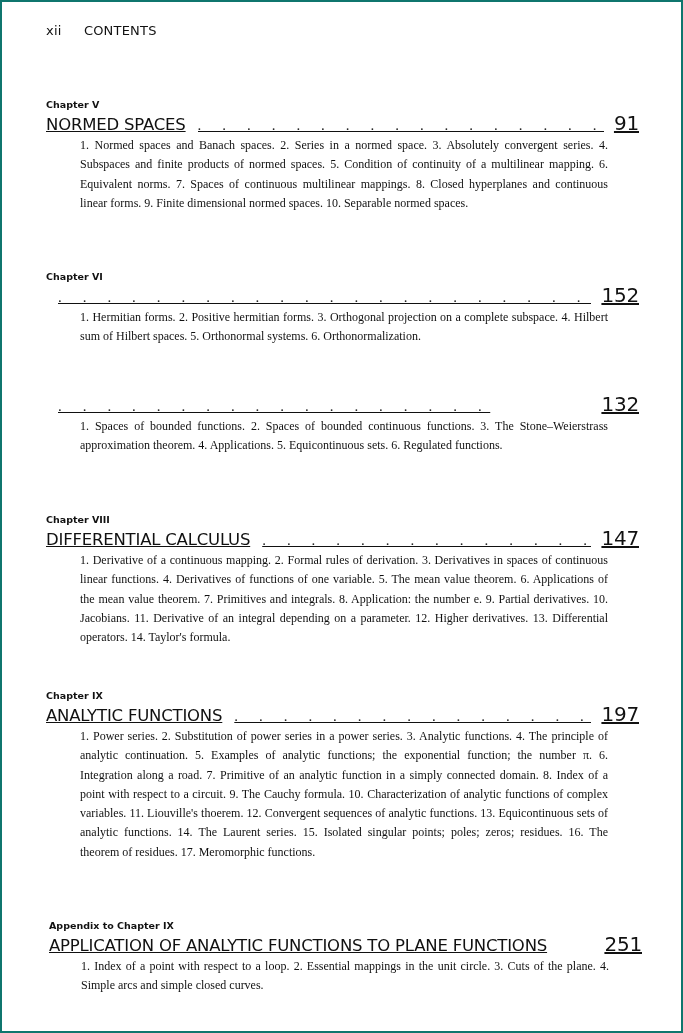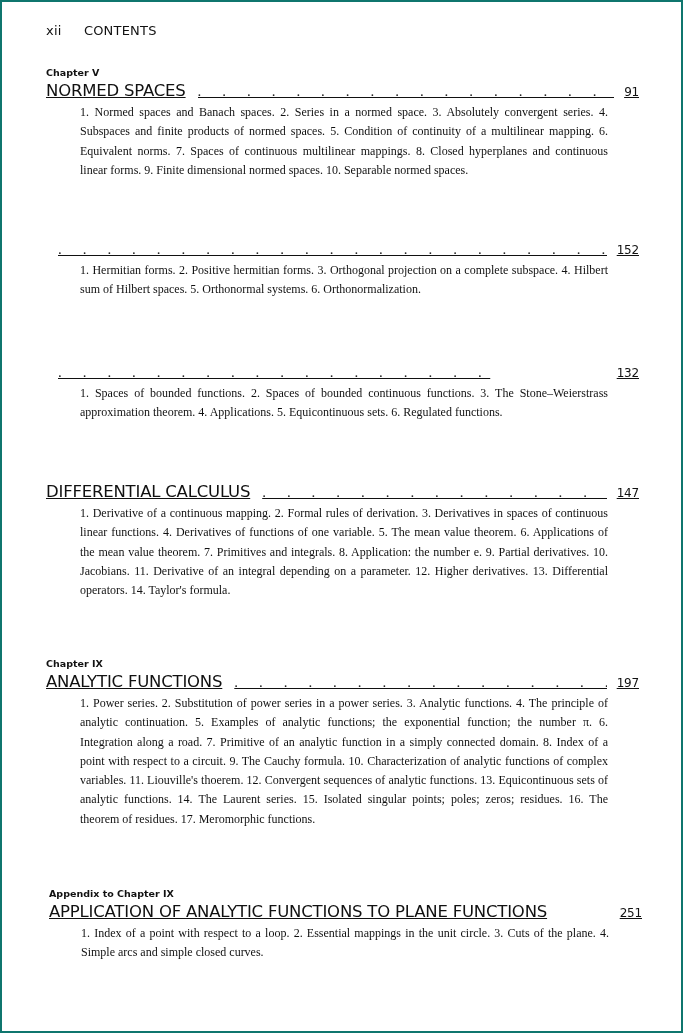--- a/index.html
+++ b/index.html
@@ -11,21 +11,21 @@
     background: #fff;
     color: #111;
   }
   .running-head {
     position: absolute; left: 44px; top: 21px;
     font-family: "DejaVu Sans", sans-serif;
     font-size: 13px; letter-spacing: 0.2px;
   }
   .running-head .folio { margin-right: 18px; }
   .chapter {
-    position: absolute; left: 44px; width: 593px;
+    position: absolute; left: 44px; width: 593px; margin-top: 32px;
   }
   .chapter-label {
     font-family: "DejaVu Sans", sans-serif;
     font-weight: bold; font-size: 9.5px;
     height: 14px; line-height: 14px;
   }
   .title-row {
     display: flex; align-items: baseline;
     font-family: "DejaVu Sans", sans-serif;
     font-size: 16.5px; line-height: 22px;
@@ -36,21 +36,21 @@
   .title-row .title { flex: 0 0 auto; }
   .title-row .leader {
     flex: 1 1 auto; overflow: hidden;
     margin: 0 10px 0 12px;
     font-family: "Liberation Serif", serif; font-size: 15px;
     letter-spacing: 8.6px; color: #222;
   }
   .title-row .leader.none { margin: 0 12px; }
   .title-row .page-num {
     flex: 0 0 auto;
-    font-family: "DejaVu Sans", sans-serif; font-size: 12px;
+    font-family: "DejaVu Sans", sans-serif; font-size: 20px;
   }
   .sections {
     margin-left: 34px;
     font-family: "Liberation Serif", serif;
     font-size: 12px; line-height: 19.3px;
     text-align: justify; text-align-last: left;
     width: 528px;
   }
 </style>
 </head>
@@ -67,36 +67,38 @@
     <div class="chapter-label">Chapter V</div>
     <div class="title-row">
       <span class="title">NORMED SPACES</span>
       <span class="leader">. . . . . . . . . . . . . . . . . . . . . . . . .</span>
       <span class="page-num">91</span>
     </div>
     <div class="sections">1. Normed spaces and Banach spaces.   2. Series in a normed space.   3. Absolutely convergent series.   4. Subspaces and finite products of normed spaces.   5. Condition of continuity of a multilinear mapping.   6. Equivalent norms.   7. Spaces of continuous multilinear mappings.   8. Closed hyperplanes and continuous linear forms.   9. Finite dimensional normed spaces.   10. Separable normed spaces.</div>
   </div>
 
   <div class="chapter" style="top:236px;">
+    <div class="chapter-label">Chapter VI</div>
     <div class="title-row">
       <span class="leader">. . . . . . . . . . . . . . . . . . . . . . . . . . . . .</span>
       <span class="page-num">152</span>
     </div>
     <div class="sections">1. Hermitian forms.   2. Positive hermitian forms.   3. Orthogonal projection on a complete subspace.   4. Hilbert sum of Hilbert spaces.   5. Orthonormal systems. 6. Orthonormalization.</div>
   </div>
 
   <div class="chapter" style="top:359px;">
     <div class="title-row">
       <span class="leader">. . . . . . . . . . . . . . . . . .</span>
       <span class="page-num">132</span>
     </div>
     <div class="sections">1. Spaces of bounded functions.   2. Spaces of bounded continuous functions. 3. The Stone–Weierstrass approximation theorem.   4. Applications.   5. Equicontinuous sets.   6. Regulated functions.</div>
   </div>
 
   <div class="chapter" style="top:479px;">
+    <div class="chapter-label">Chapter VIII</div>
     <div class="title-row">
       <span class="title">DIFFERENTIAL CALCULUS</span>
       <span class="leader">. . . . . . . . . . . . . . . . . . . . . .</span>
       <span class="page-num">147</span>
     </div>
     <div class="sections">1. Derivative of a continuous mapping.   2. Formal rules of derivation.   3. Derivatives in spaces of continuous linear functions.   4. Derivatives of functions of one variable.   5. The mean value theorem.   6. Applications of the mean value theorem. 7. Primitives and integrals.   8. Application: the number e.   9. Partial derivatives. 10. Jacobians.   11. Derivative of an integral depending on a parameter.   12. Higher derivatives.   13. Differential operators.   14. Taylor's formula.</div>
   </div>
 
   <div class="chapter" style="top:655px;">
     <div class="chapter-label">Chapter IX</div>

